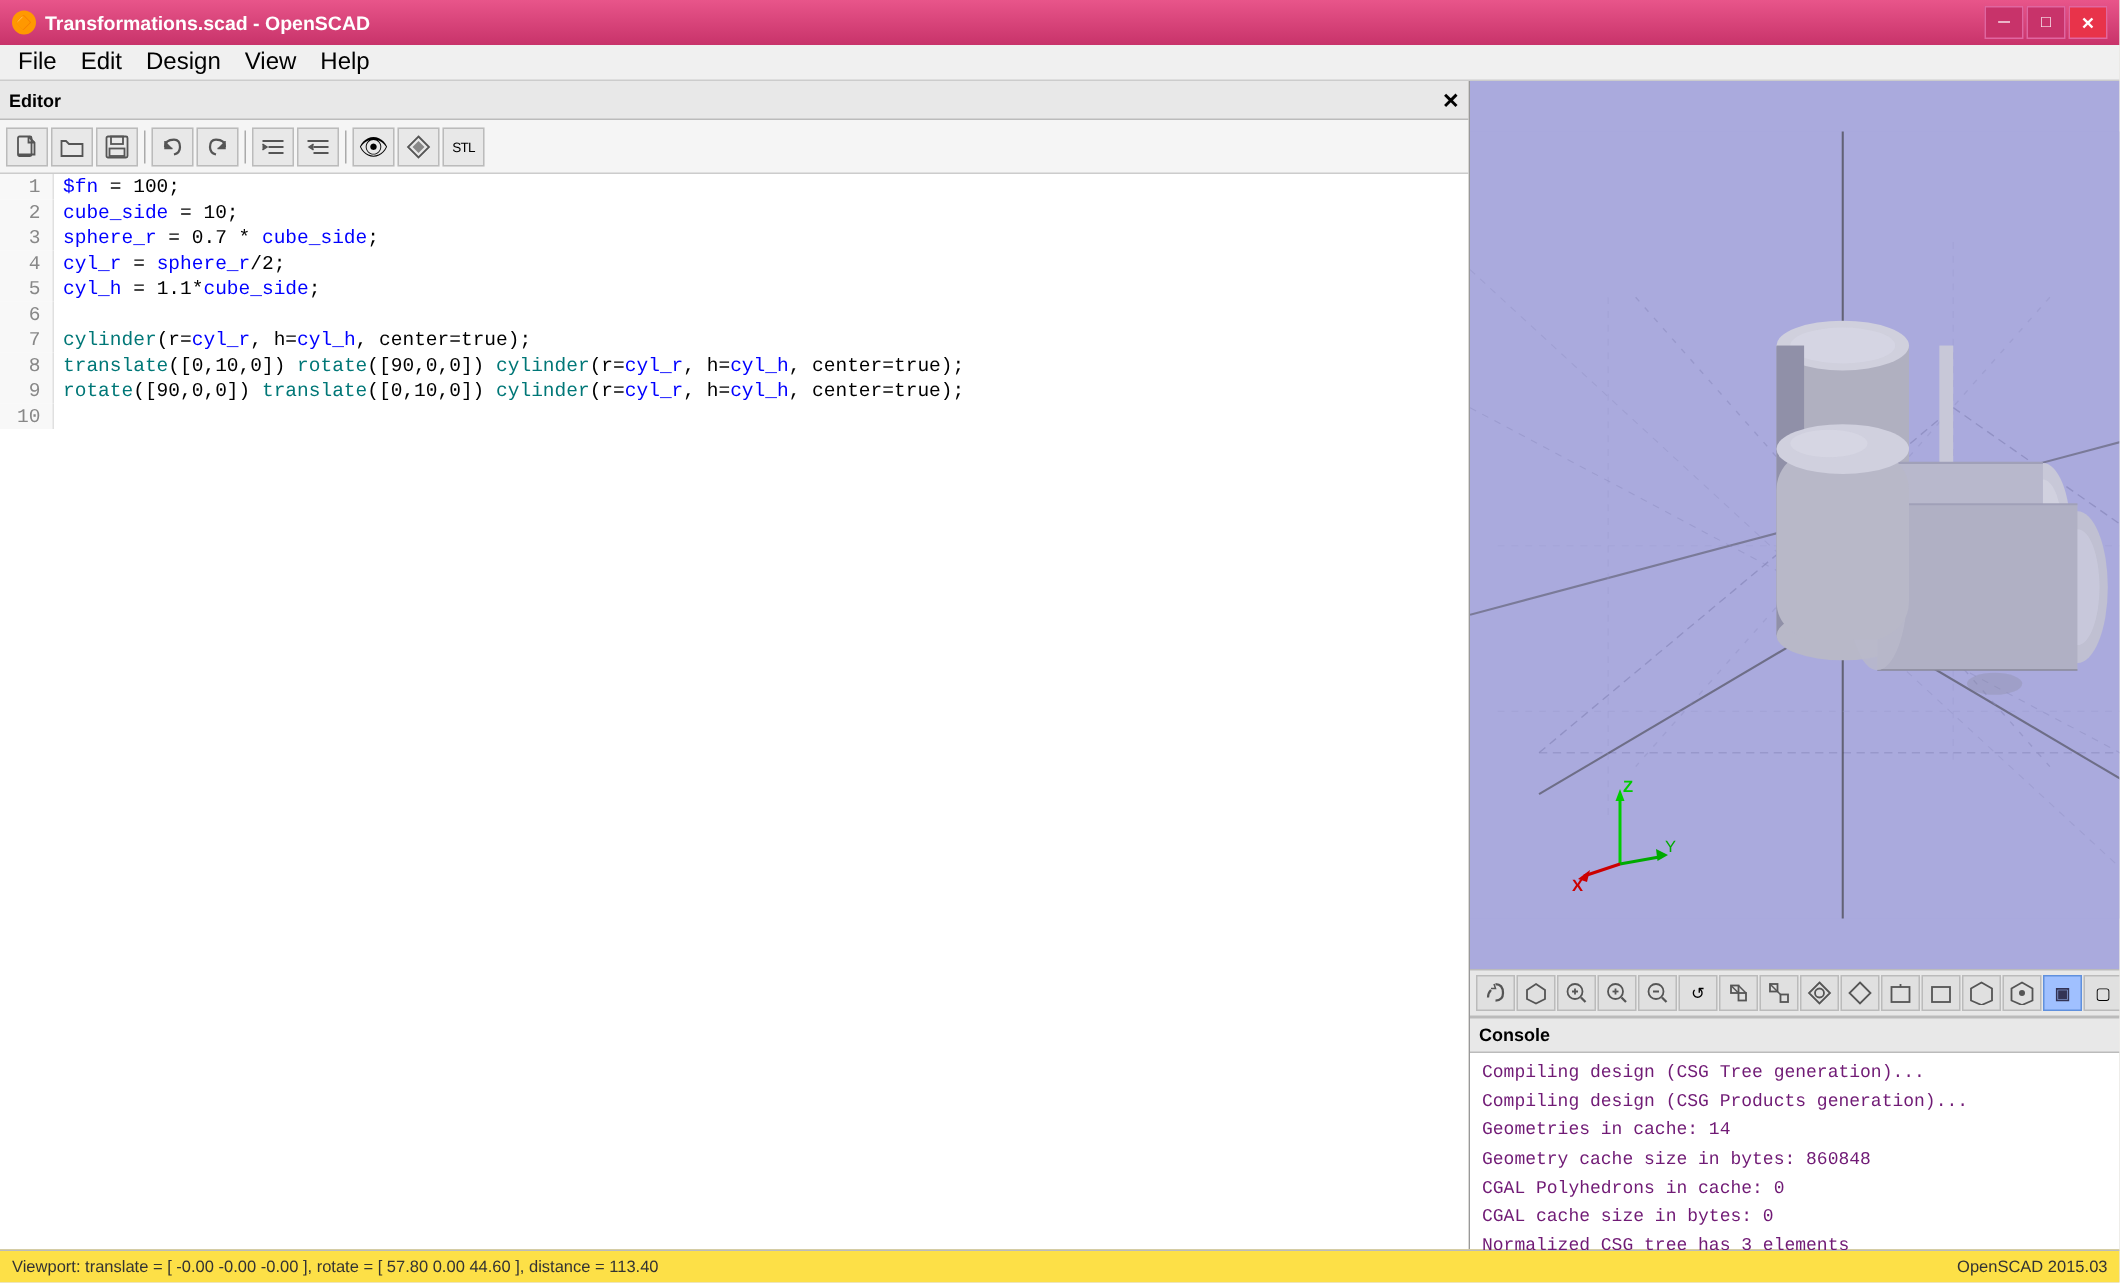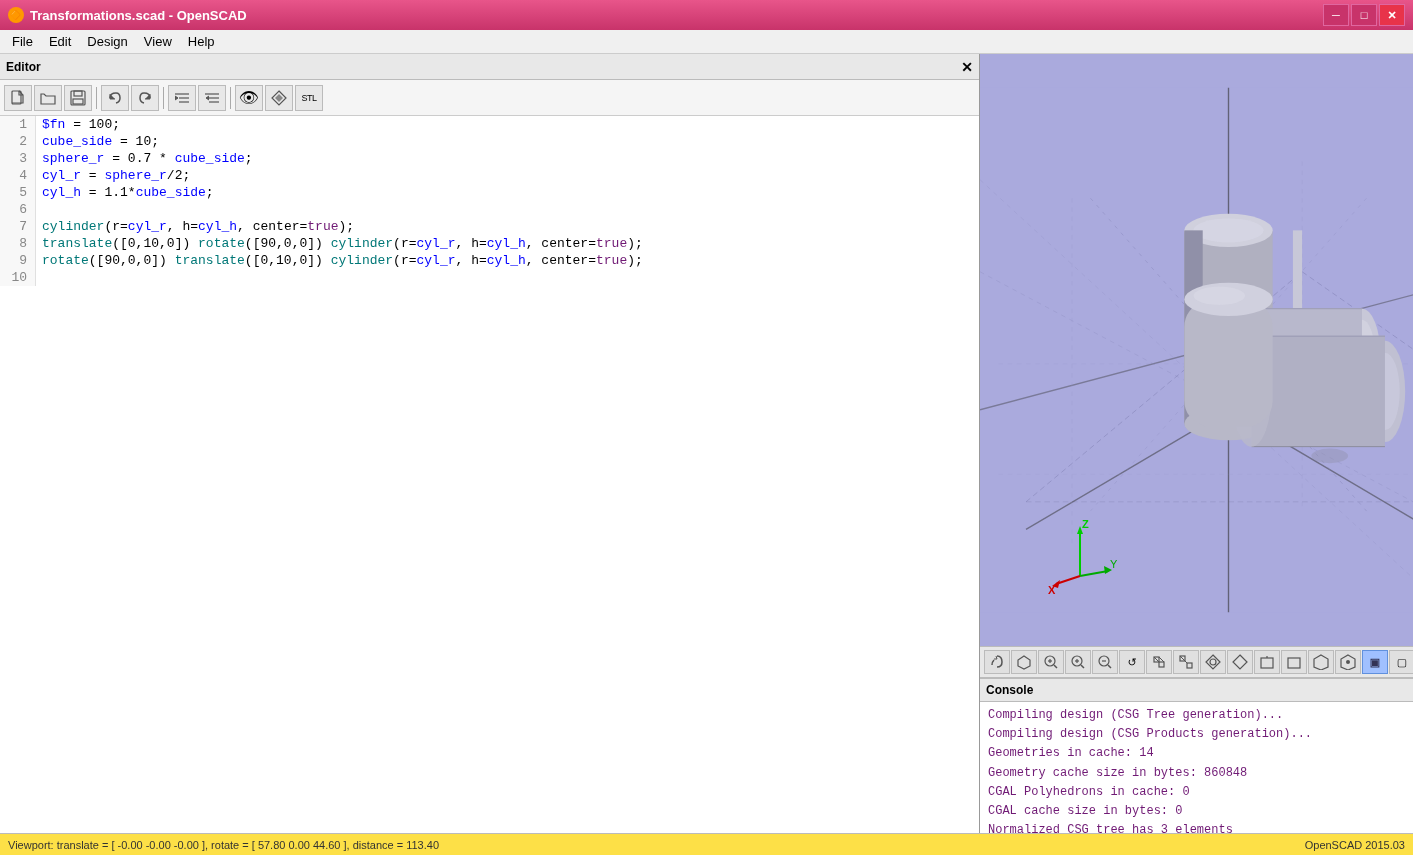--- a/index.html
+++ b/index.html
@@ -66,21 +66,21 @@
       background: #f0f0f0;
       display: flex;
       align-items: center;
       padding: 0 4px;
       border-bottom: 1px solid #ccc;
       flex-shrink: 0;
     }
     .menu-item {
       padding: 2px 8px;
       cursor: pointer;
-      font-size: 13px;
+      font-size: 16px;
     }
 
     
     #main-area {
       flex: 1;
       display: flex;
       flex-direction: row;
       overflow: hidden;
     }
 
@@ -161,21 +161,21 @@
     }
     .line-code {
       display: table-cell;
       padding: 1px 6px;
       white-space: pre;
       font-size: 13px;
       vertical-align: top;
     }
     
     .c-blue { color: #0000ff; }
-    .c-red { color: #701a75; }
+    .c-red { color: #000000; }
     .c-teal { color: #007777; }
 
     
     #right-panel {
       flex: 1;
       display: flex;
       flex-direction: column;
     }
     #viewport {
       flex: 1;

